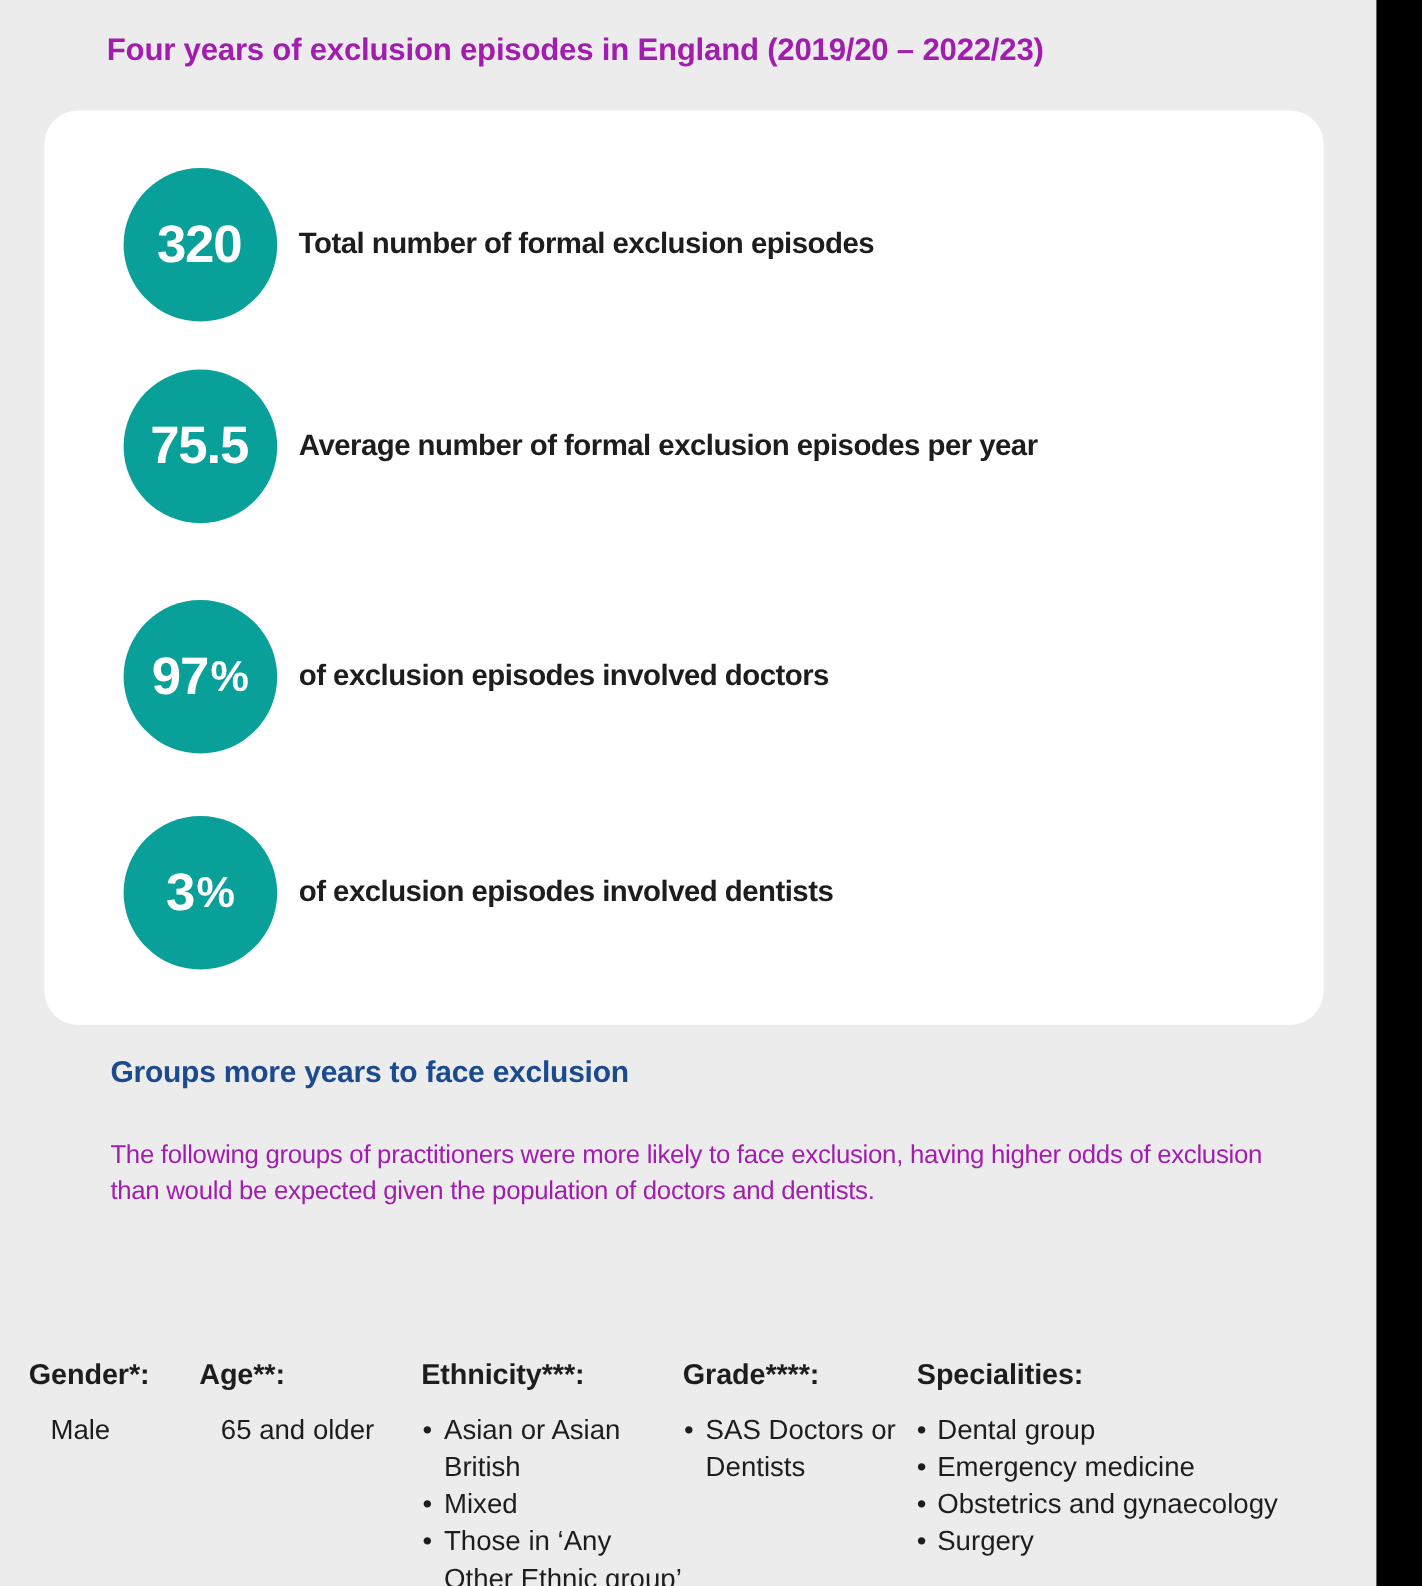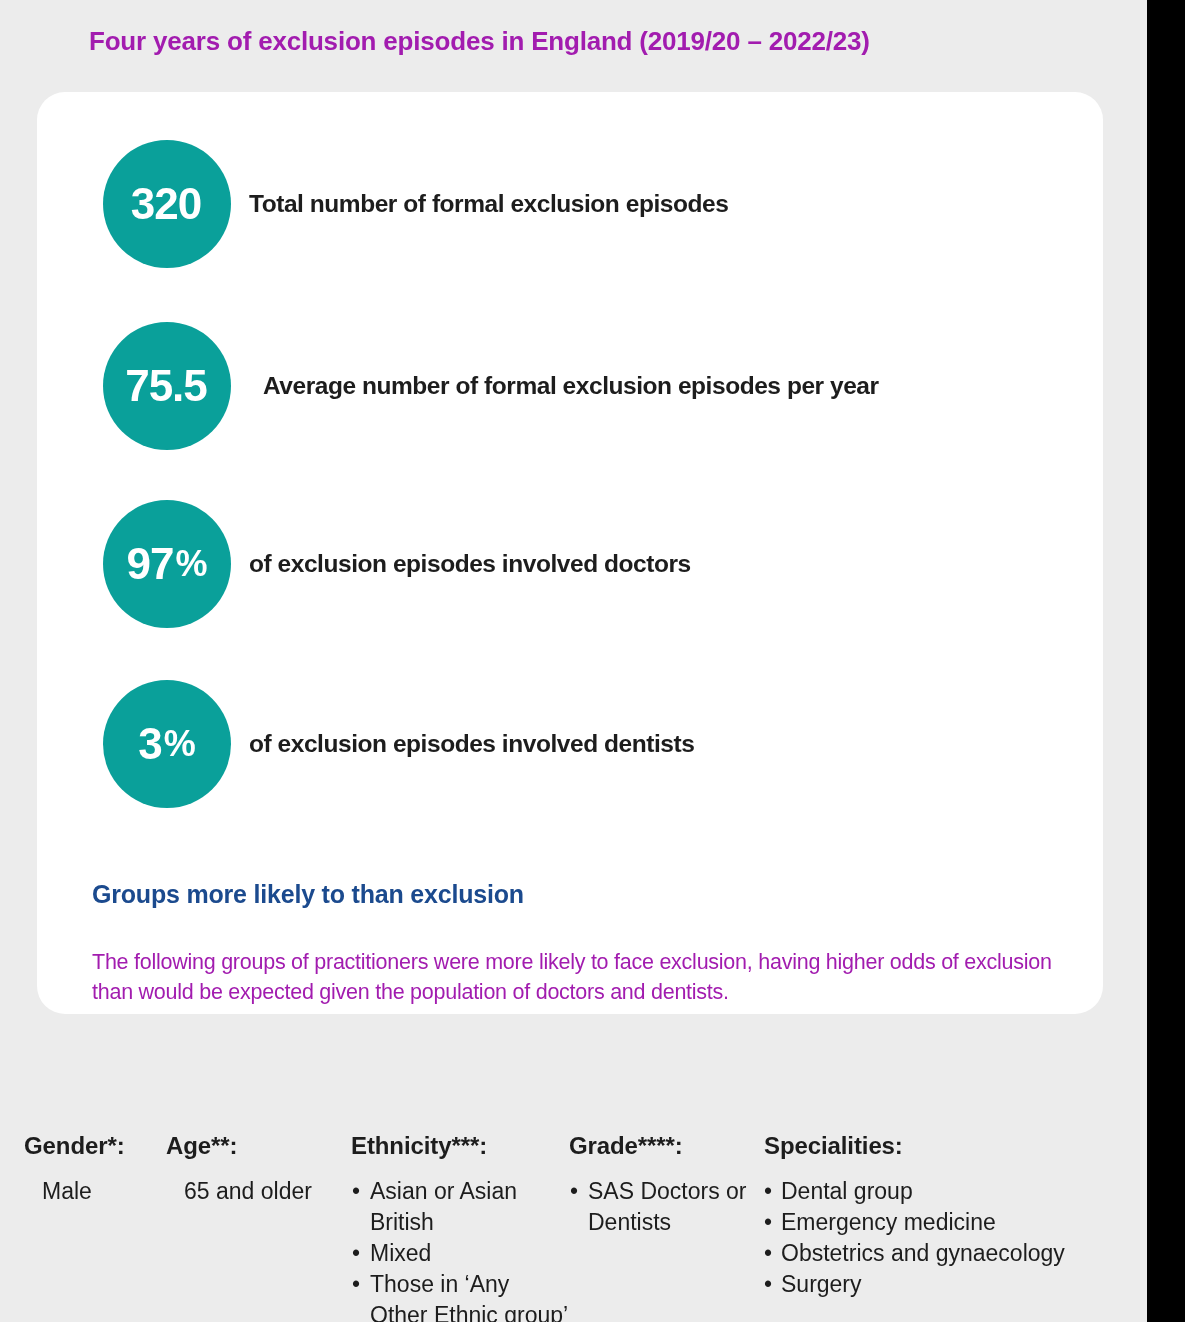--- a/index.html
+++ b/index.html
@@ -45,35 +45,35 @@
     color: #a21caf;
     white-space: nowrap;
   }
 
   
   #stats-card {
     position: absolute;
     left: 37px;
     top: 92px;
     width: 1066px;
-    height: 922px;
+    height: 762px;
     background: #ffffff;
     border-radius: 28px;
   }
 
   .stat-row {
     position: absolute;
     left: 66px;
     width: 980px;
     height: 128px;
     display: flex;
     align-items: center;
   }
   .stat-row.r0 { top: 48px; }
-  .stat-row.r1 { top: 230px; gap: 14px; }
+  .stat-row.r1 { top: 216px; }
   .stat-row.r2 { top: 408px; }
   .stat-row.r3 { top: 588px; }
 
   .stat-circle {
     width: 128px;
     height: 128px;
     border-radius: 50%;
     background: #0aa09a;
     color: #ffffff;
     display: flex;
@@ -217,21 +217,21 @@
     <div class="stat-row r3">
       <div class="stat-circle">
         <span>3</span>
           <span class="pct">%</span>
       </div>
       <div class="stat-label">of exclusion episodes involved dentists</div>
     </div>
 
   </div>
 
-  <div id="groups-heading">Groups more likely to than exclusion</div>
+  <div id="groups-heading">Groups more years to face exclusion</div>
   <div id="groups-paragraph">The following groups of practitioners were more likely to face exclusion, having higher odds of exclusion than would be expected given the population of doctors and dentists.</div>
 
   <div id="groups-columns">
 
     <div class="group-col c0">
       <div class="col-heading">Gender*:</div>
       <div class="col-plain">Male</div>
     </div>
 
     <div class="group-col c1">

